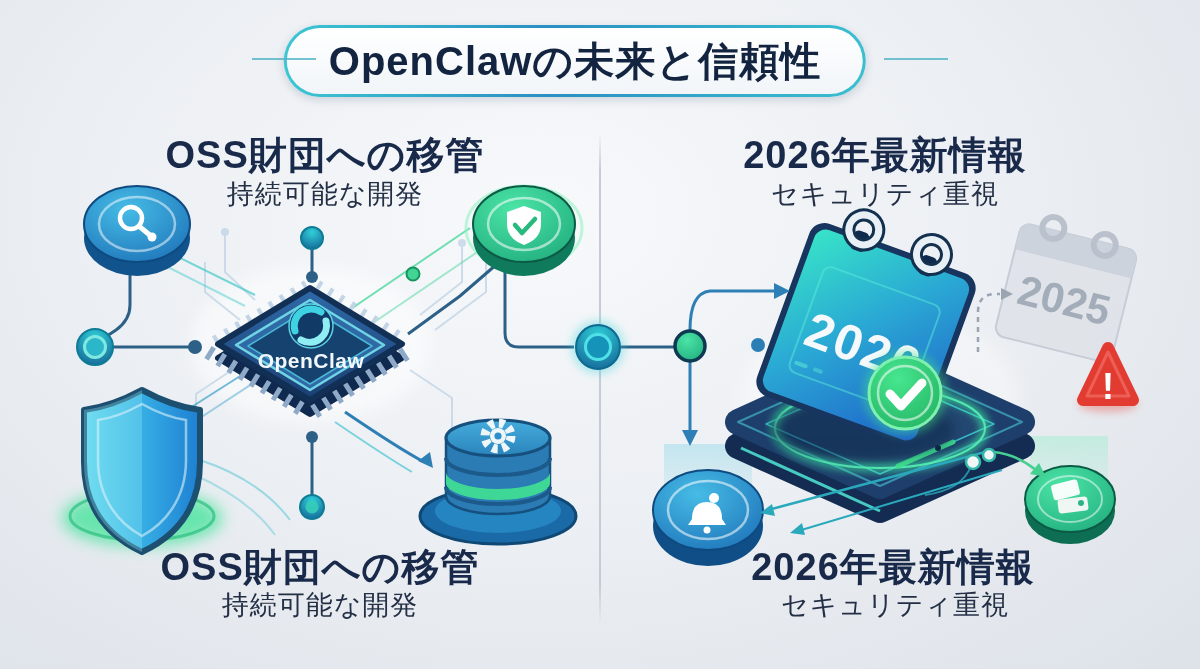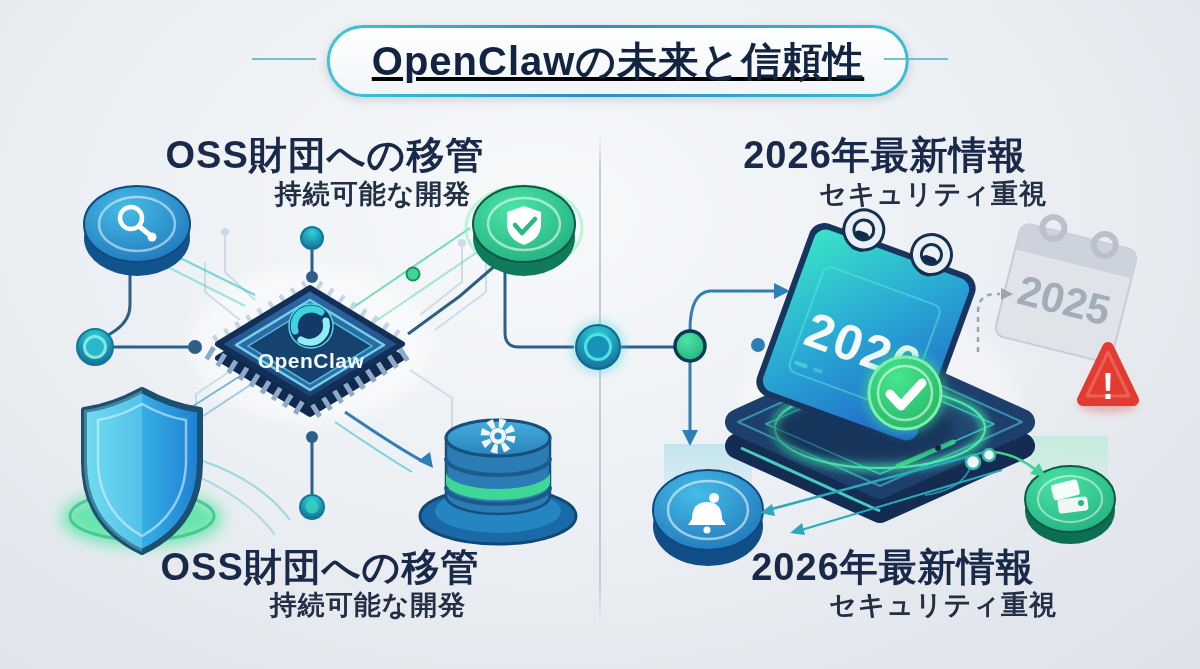--- a/index.html
+++ b/index.html
@@ -4,25 +4,25 @@
 <style>
   html,body{margin:0;padding:0;background:#dfe3e9;}
   .canvas{
     position:relative;width:1200px;height:669px;overflow:hidden;
     font-family:"Liberation Sans","DejaVu Sans",sans-serif;
     background:radial-gradient(ellipse at 45% 32%, #f7f9fb 0%, #eceff3 48%, #dde2e9 100%);
   }
   .hd{position:absolute;transform:translateX(-50%);white-space:nowrap;
       font-weight:800;font-size:38px;color:#18294a;letter-spacing:1px;line-height:1;text-align:center;}
   .sub{position:absolute;transform:translateX(-50%);white-space:nowrap;
-      font-weight:700;font-size:27px;color:#232f45;letter-spacing:1px;line-height:1;margin-left:48px;}
-  .title-wrap{position:absolute;left:618px;top:25px;transform:translateX(-50%);
+      font-weight:400;font-size:27px;color:#232f45;letter-spacing:1px;line-height:1;}
+  .title-wrap{position:absolute;left:575px;top:25px;transform:translateX(-50%);
       padding:3px;border-radius:37px;
       background:linear-gradient(90deg,#3cc6d2,#2a8fc2 45%,#39bfcf);
-      box-shadow:0 3px 10px rgba(25,55,90,.18);text-decoration:underline;}
+      box-shadow:0 3px 10px rgba(25,55,90,.18);}
   .title-inner{border-radius:34px;background:linear-gradient(180deg,#ffffff 0%,#f1f5f9 100%);
       padding:11px 42px;font-size:40px;font-weight:800;color:#12243f;
       white-space:nowrap;letter-spacing:1px;line-height:1.1;}
   .side-line{position:absolute;top:58px;height:2px;background:#53b4c4;opacity:.8;}
   svg{position:absolute;left:0;top:0;}
   svg text{font-family:"Liberation Sans","DejaVu Sans",sans-serif;}
 </style>
 </head>
 <body>
 

